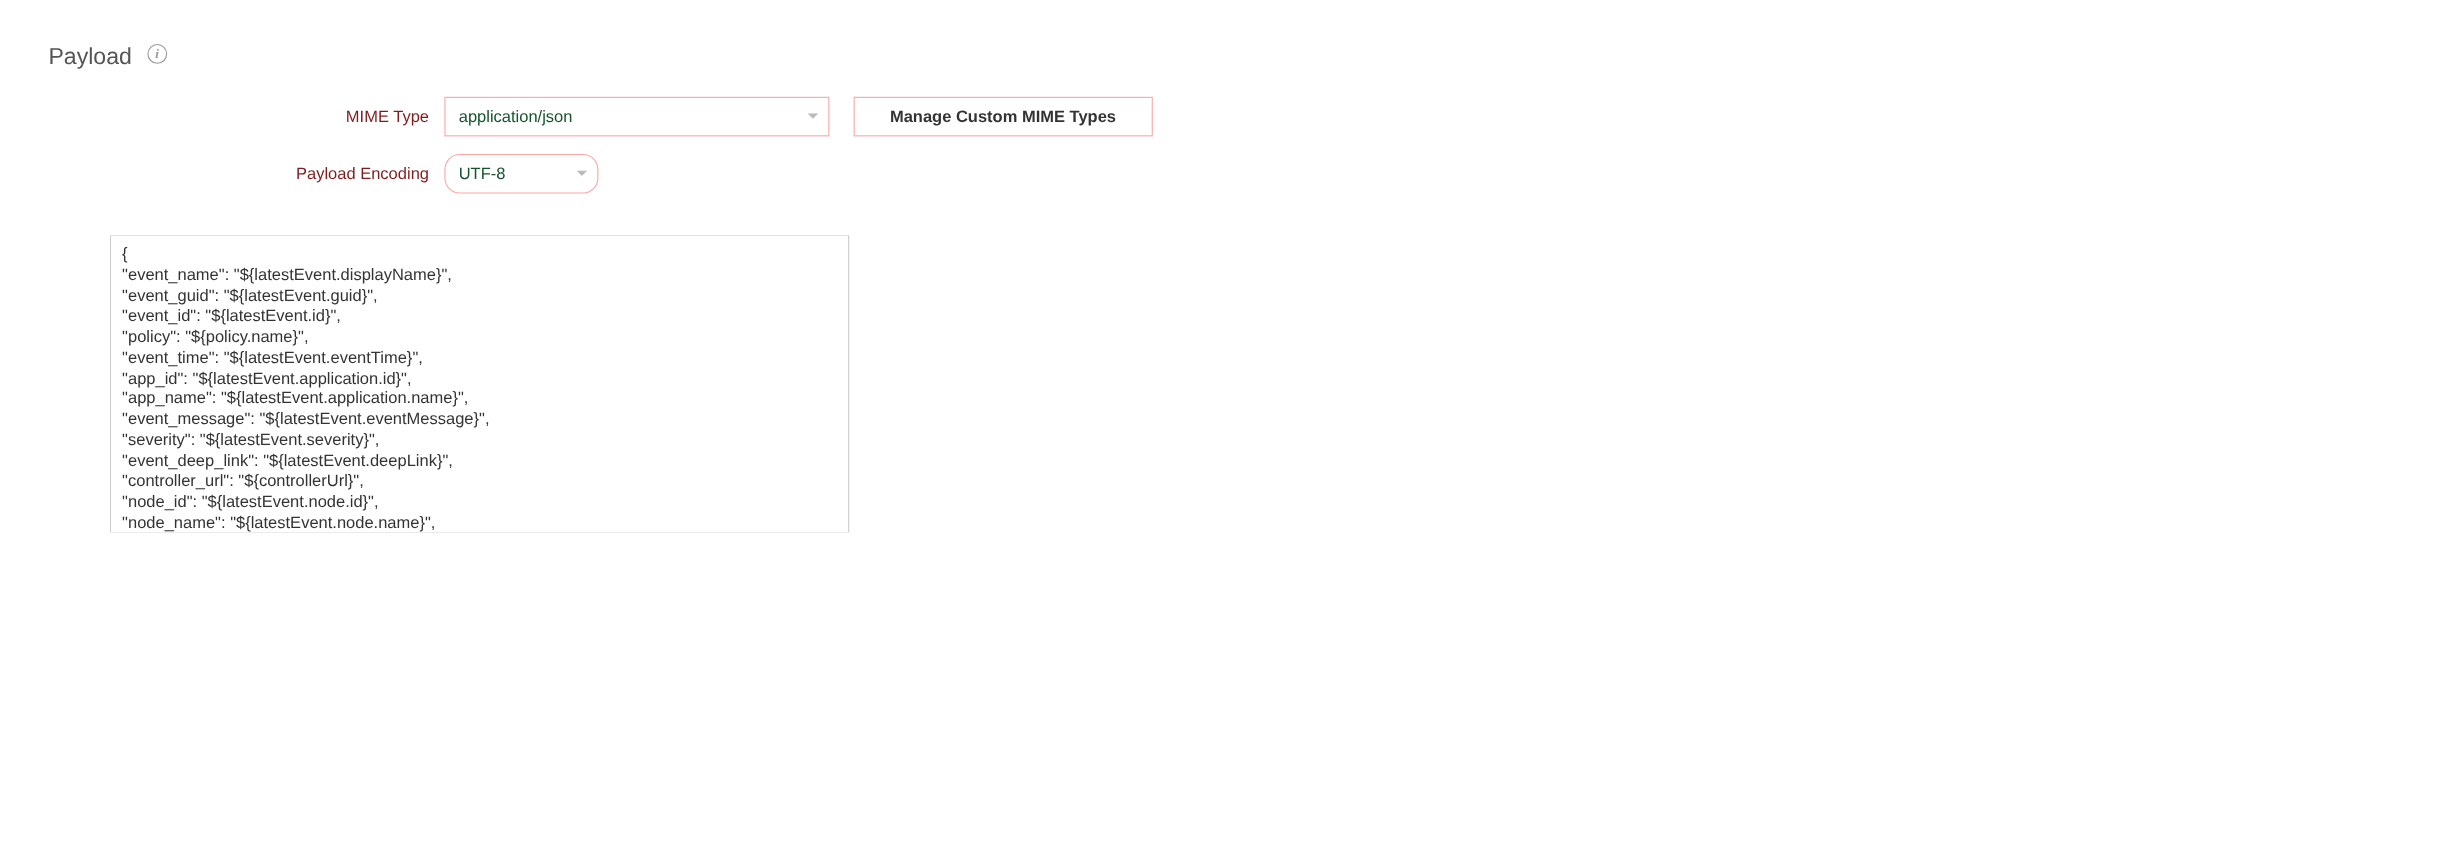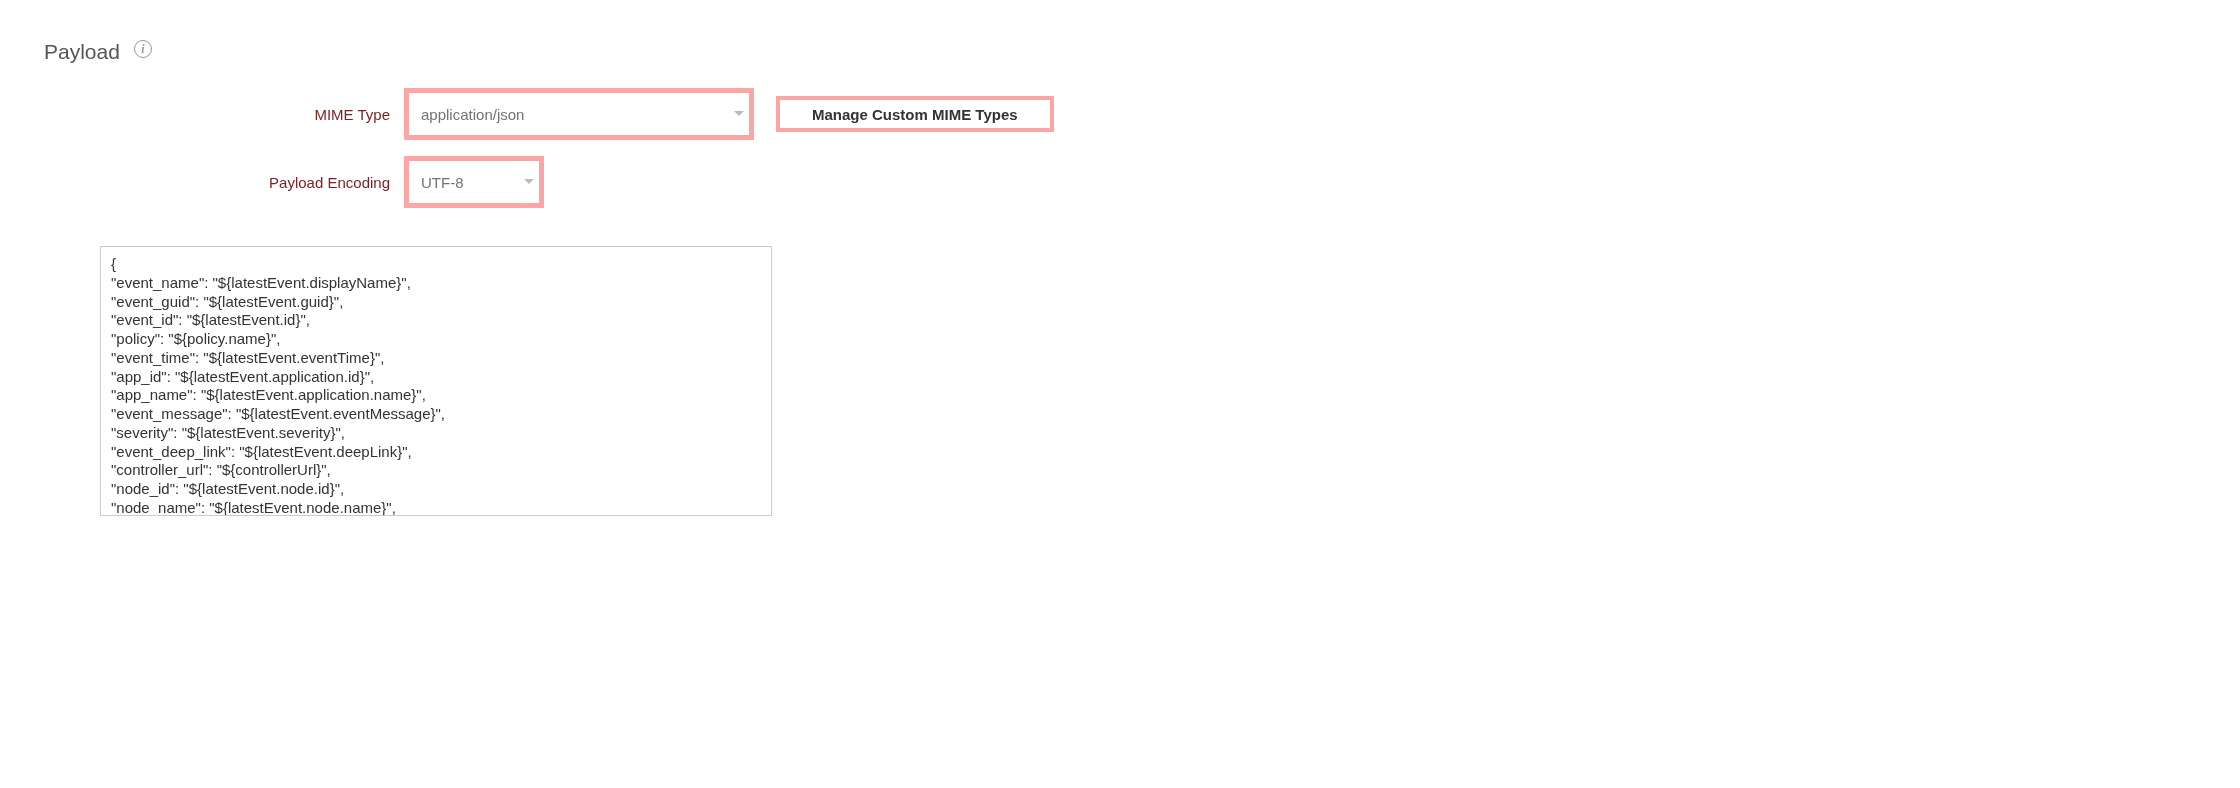--- a/index.html
+++ b/index.html
@@ -45,42 +45,42 @@
       text-align: right;
       padding-right: 14px;
       color: #7f1d1d;
       font-size: 15px;
     }
     .select-wrap {
       position: relative;
       display: inline-block;
     }
     .select-control {
-      border: 5px solid #fca5a5;
+      border: 1px solid #fca5a5;
       background: #fff;
-      height: 52px;
+      height: 36px;
       padding: 0 36px 0 12px;
       font-size: 15px;
-      color: #737373;
+      color: #14532d;
       display: flex;
       align-items: center;
       min-width: 0;
     }
     .select-mime { width: 350px; }
-    .select-enc  { width: 140px; }
+    .select-enc  { width: 140px; border-radius: 14px; }
     .select-wrap .chevron {
       position: absolute;
       right: 10px;
       top: 50%;
       transform: translateY(-50%);
       pointer-events: none;
     }
     .chevron svg { display: block; }
     .btn {
-      border: 4px solid #fca5a5;
+      border: 1px solid #fca5a5;
       background: #fff;
       height: 36px;
       padding: 0 32px;
       font-size: 15px;
       font-weight: 600;
       color: #333;
       margin-left: 22px;
       display: inline-flex;
       align-items: center;
       justify-content: center;

